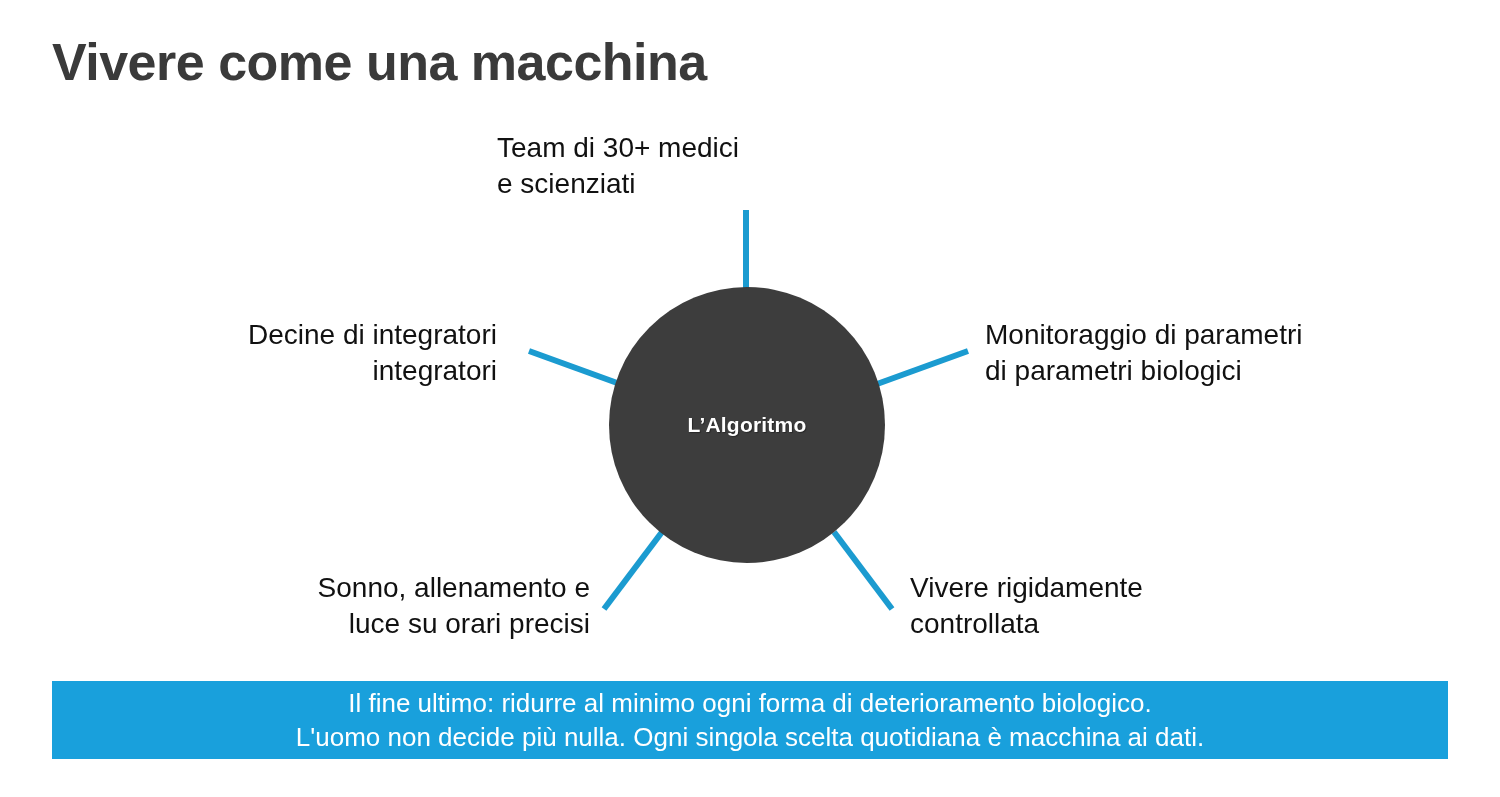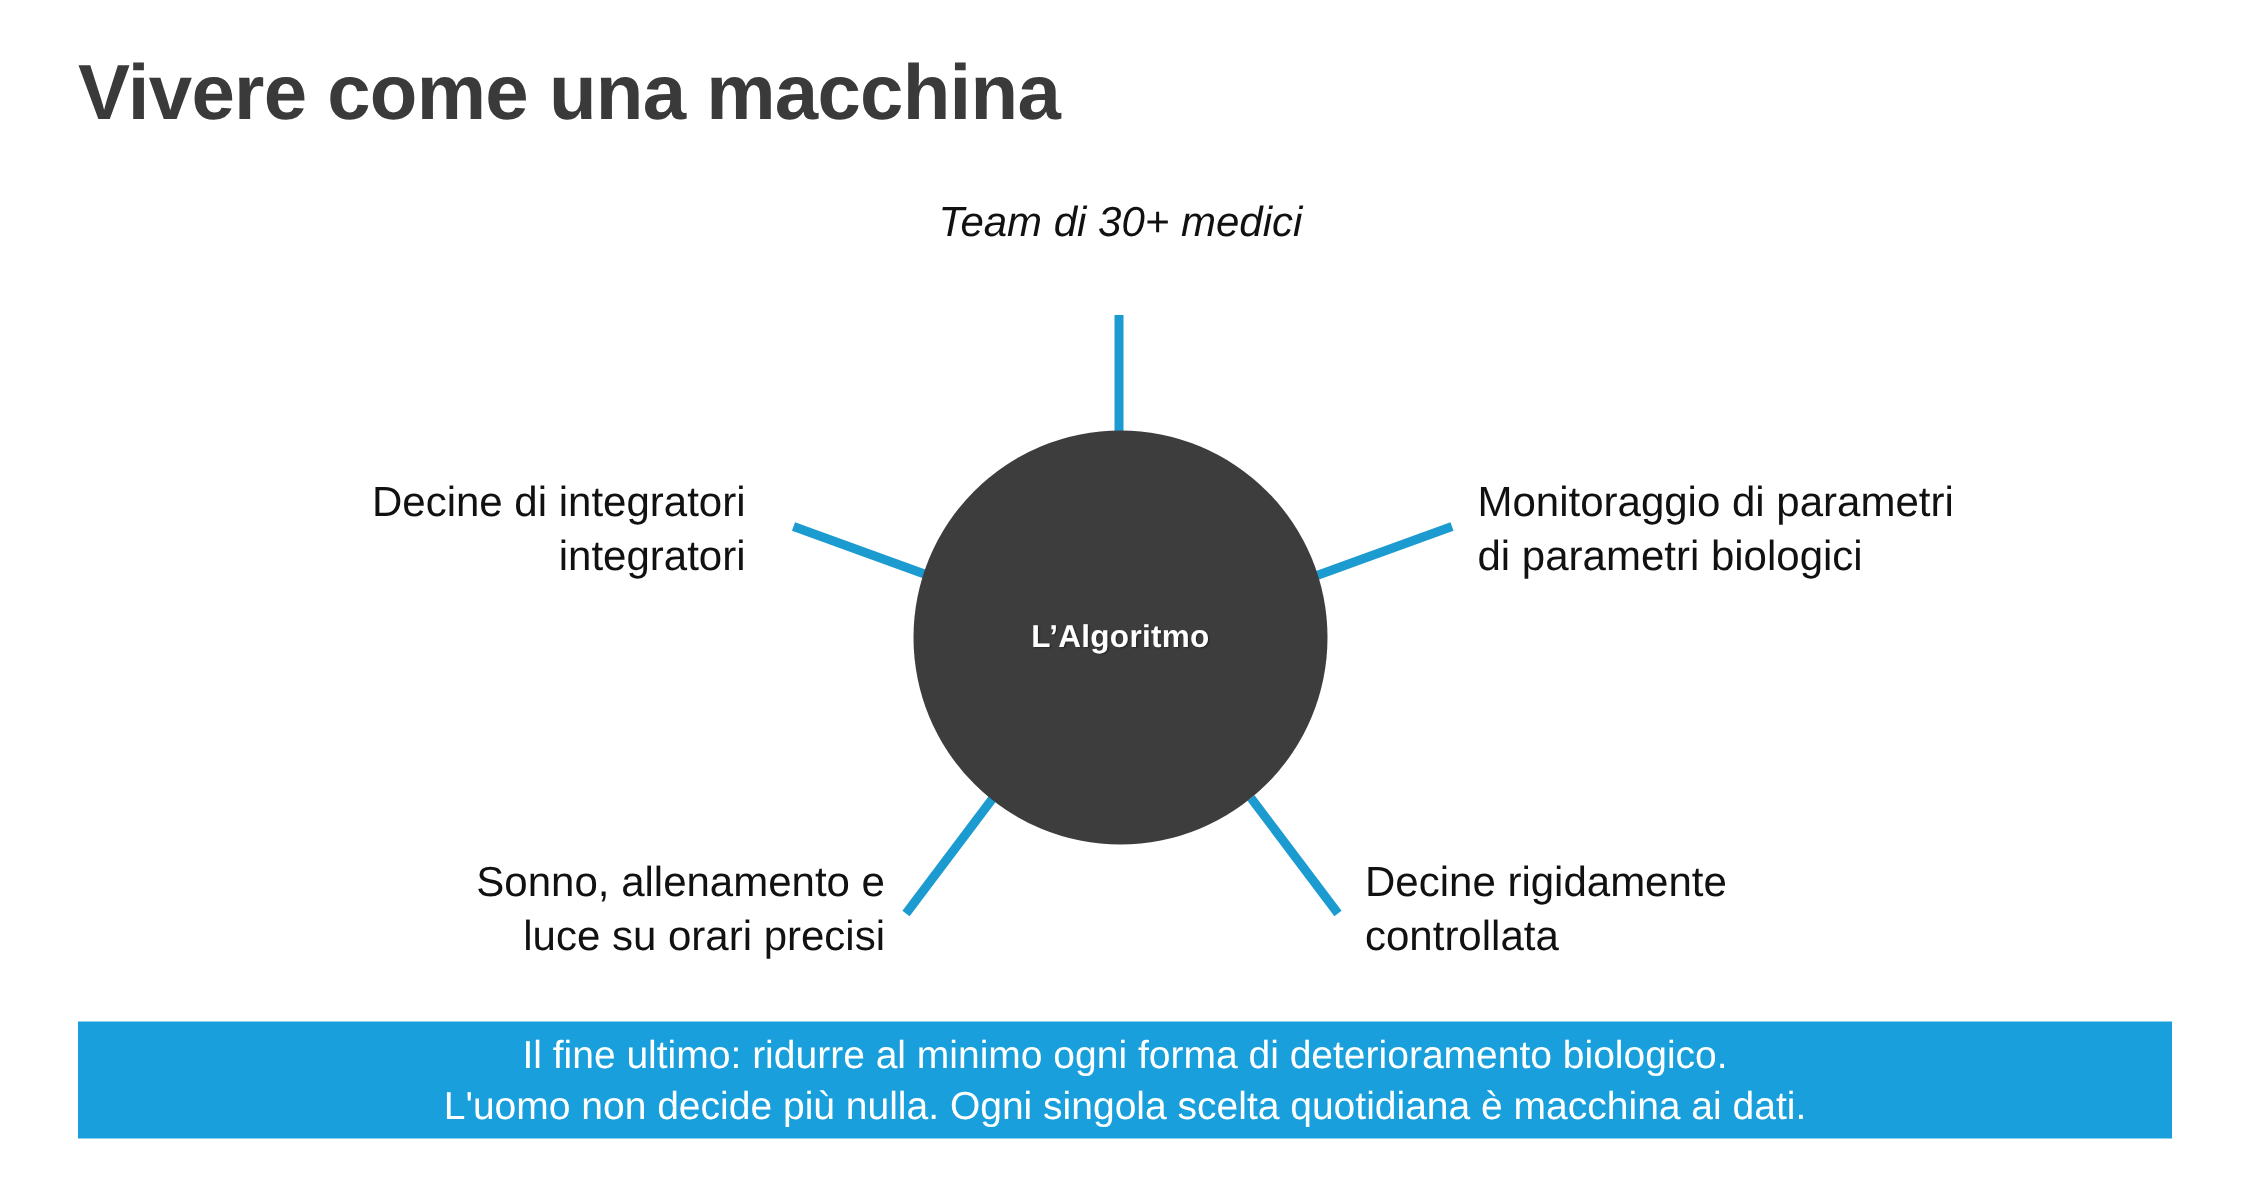--- a/index.html
+++ b/index.html
@@ -73,22 +73,20 @@
     position: absolute;
     font-size: 28px;
     line-height: 1.28;
     color: #111111;
     white-space: nowrap;
   }
   .node-top {
     left: 497px;
     top: 130px;
     width: 500px;
-    text-align: center;
-    font-style: italic;
   }
   .node-left-up {
     left: 132px;
     top: 317px;
     width: 365px;
     text-align: right;
   }
   .node-right-up {
     left: 985px;
     top: 317px;
@@ -145,39 +143,40 @@
       <line x1="604" y1="609" x2="662" y2="532" stroke="#1b9bd0" stroke-width="6"></line>
       <line x1="892" y1="609" x2="834" y2="532" stroke="#1b9bd0" stroke-width="6"></line>
     </svg>
 
     <div class="hub">
       <span class="hub-label">L’Algoritmo</span>
     </div>
 
     <div class="node-label node-top">
       <div>Team di 30+ medici</div>
+      <div>e scienziati</div>
     </div>
 
     <div class="node-label node-left-up">
       <div>Decine di integratori</div>
       <div>integratori</div>
     </div>
 
     <div class="node-label node-right-up">
       <div>Monitoraggio di parametri</div>
       <div>di parametri biologici</div>
     </div>
 
     <div class="node-label node-left-down">
       <div>Sonno, allenamento e</div>
       <div>luce su orari precisi</div>
     </div>
 
     <div class="node-label node-right-down">
-      <div>Decine rigidamente</div>
+      <div>Vivere rigidamente</div>
       <div>controllata</div>
     </div>
 
   </div>
 
   <div class="banner">
     <div class="banner-line">Il fine ultimo: ridurre al minimo ogni forma di deterioramento biologico.</div>
     <div class="banner-line">L'uomo non decide più nulla. Ogni singola scelta quotidiana è macchina ai dati.</div>
   </div>
 

